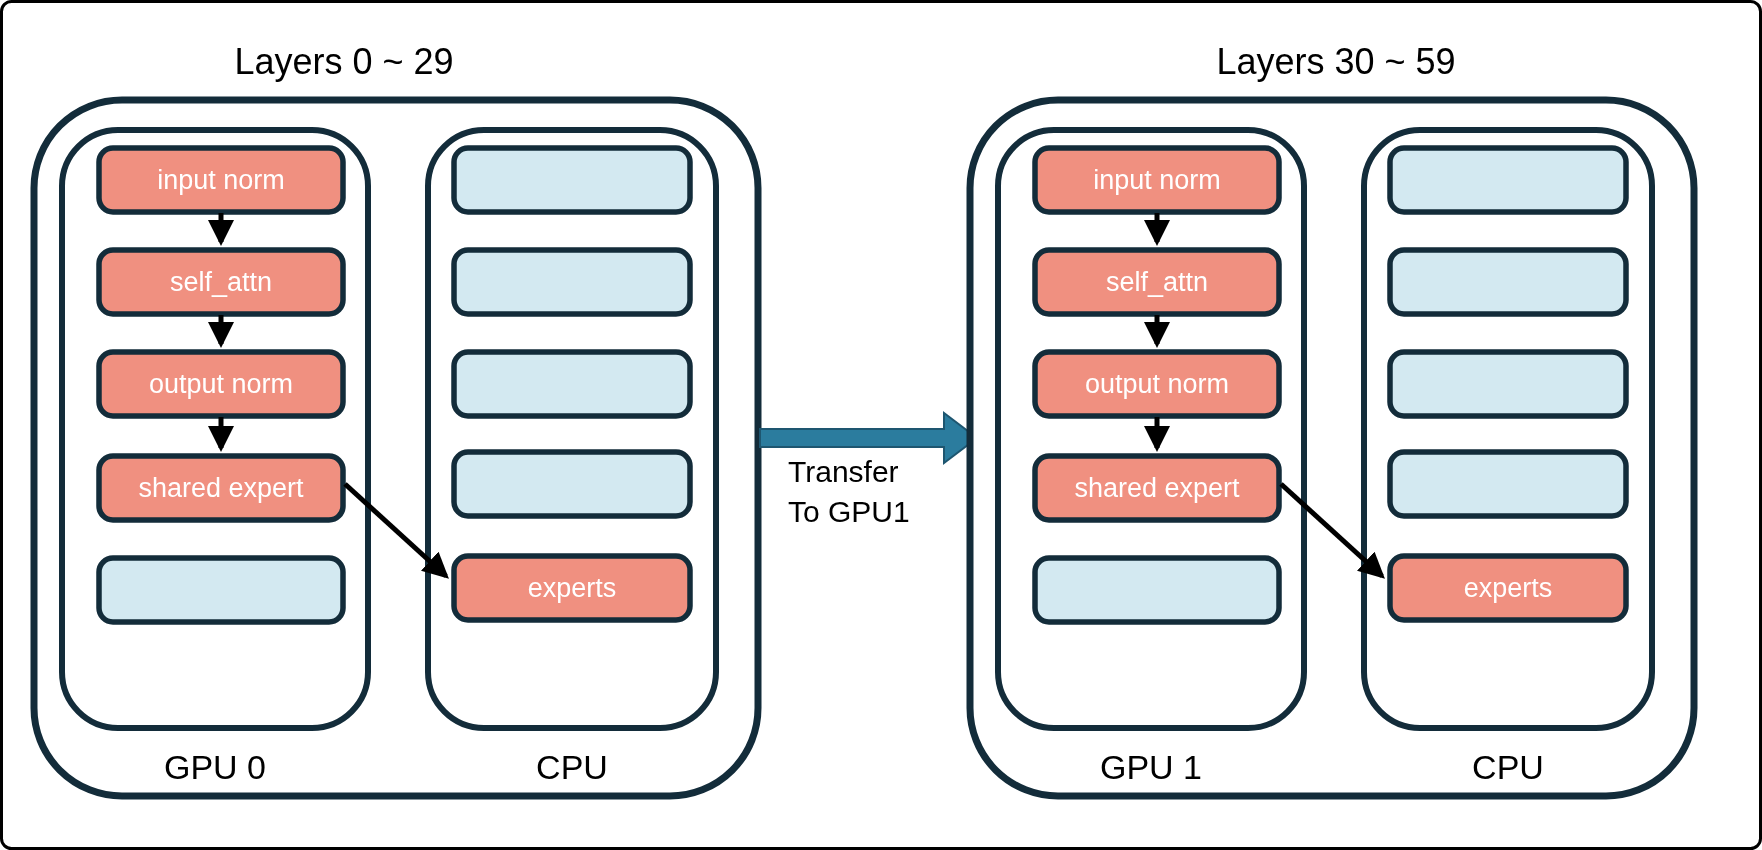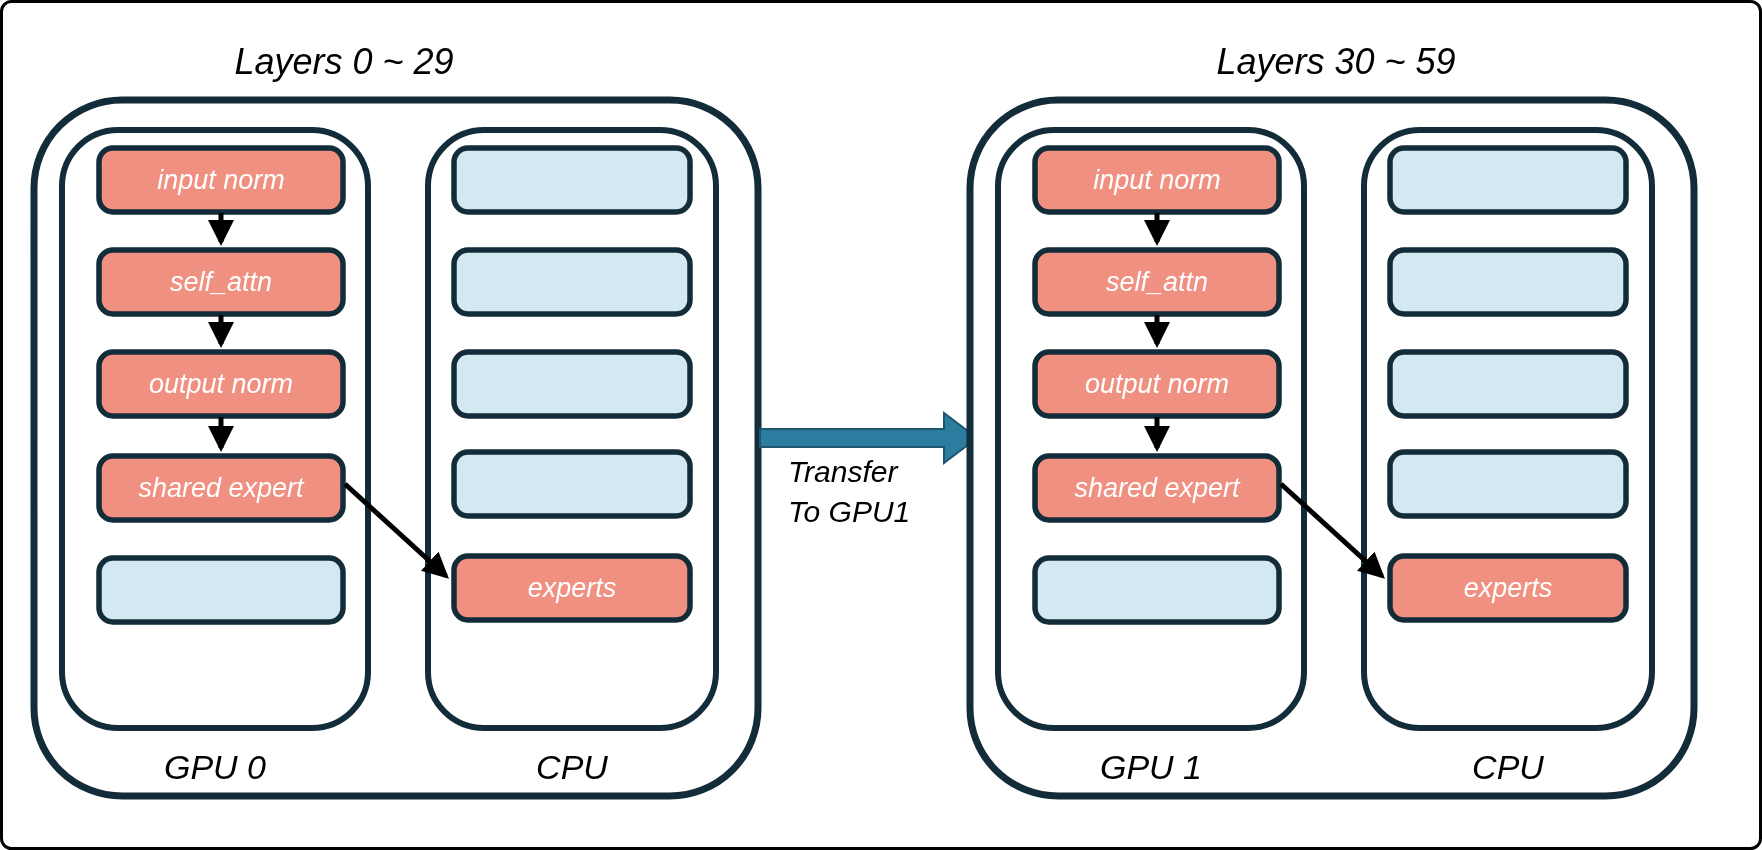--- a/index.html
+++ b/index.html
@@ -1,17 +1,17 @@
 <!DOCTYPE html>
 <html style="--outline: #132c3a; --module-fill: #f09080; --slot-fill: #d3e9f1; --module-text: #ffffff; --text: #000000; --flow-arrow: #000000; --transfer-arrow: #2b7c9e; --transfer-arrow-edge: #1e5670; --frame: #000000;"><head>
 <meta charset="utf-8">
 <style>
   html,body { margin:0; padding:0; background:#ffffff; }
   body { font-family:"Liberation Sans", sans-serif; }
-  .stage { width:1762px; height:850px; position:relative; background:#fff;font-style:italic; }
+  .stage { width:1762px; height:850px; position:relative; background:#fff; }
   svg text { font-family:"Liberation Sans", sans-serif; }
 
   .frame        { fill:none; stroke:var(--frame); stroke-width:3; }
   .outer        { fill:#ffffff; stroke:var(--outline); stroke-width:7; }
   .device       { fill:#ffffff; stroke:var(--outline); stroke-width:6; }
   .module       { fill:var(--module-fill); stroke:var(--outline); stroke-width:5.5; }
   .slot         { fill:var(--slot-fill);   stroke:var(--outline); stroke-width:5.5; }
   .flow         { stroke:var(--flow-arrow); stroke-width:5; fill:none; }
   .arrowhead    { fill:var(--flow-arrow); }
   .module-label { fill:var(--module-text); font-size:27px; text-anchor:middle; }

